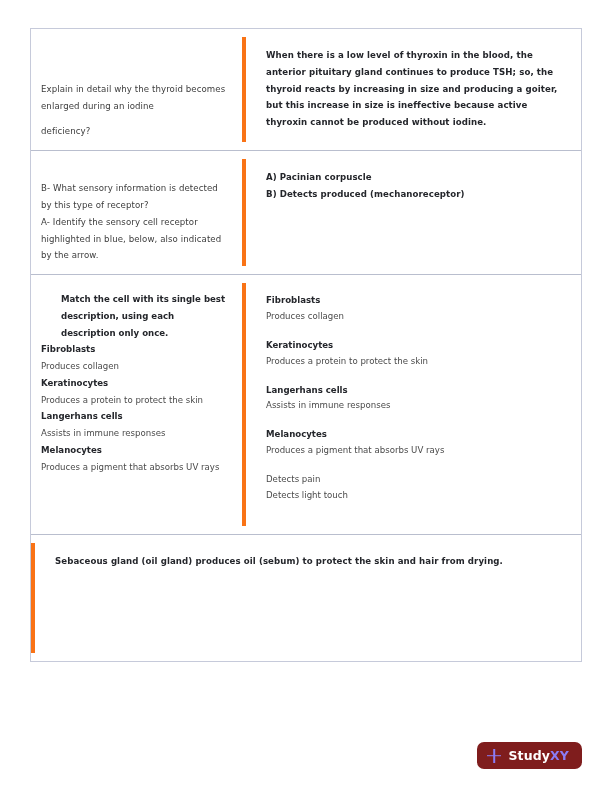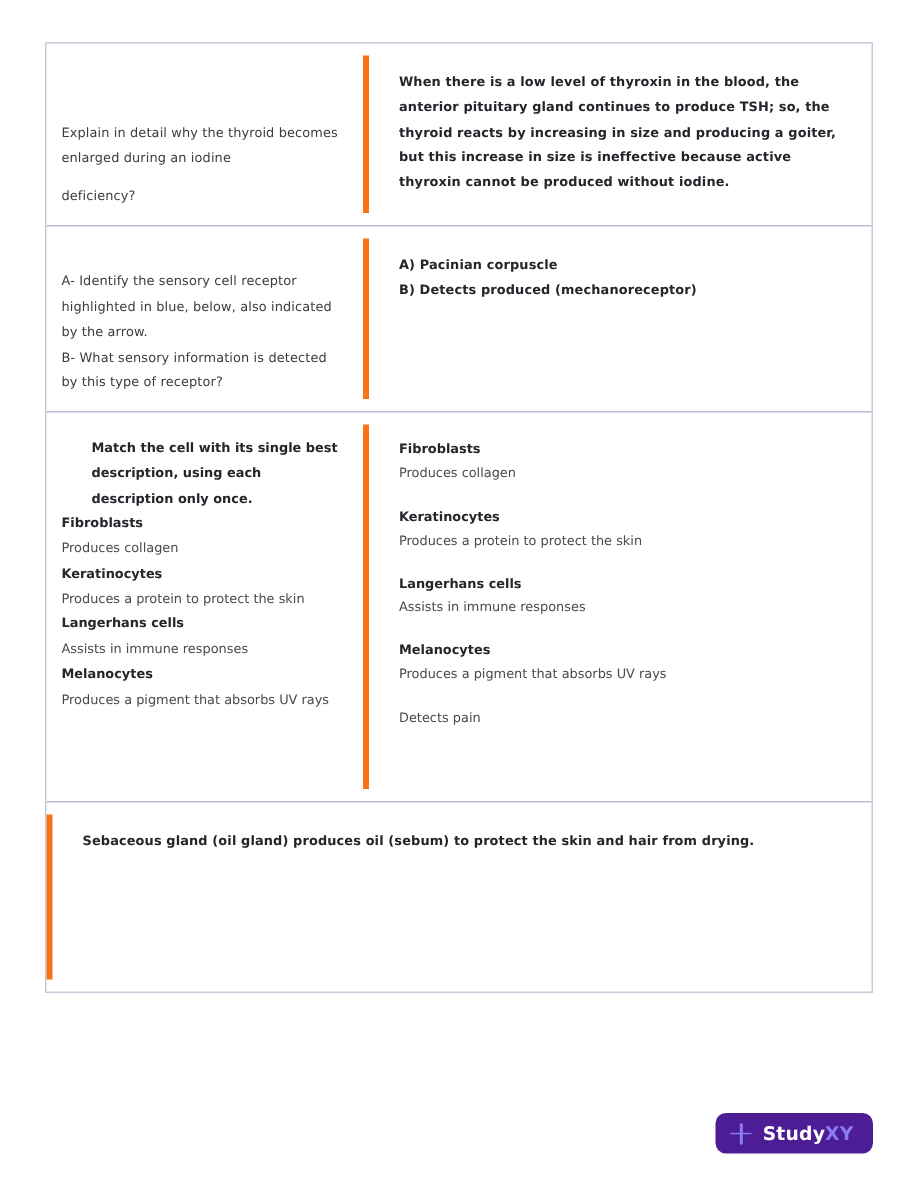--- a/index.html
+++ b/index.html
@@ -138,21 +138,21 @@
   .row1 .cell-q, .row2 .cell-q, .row4 .cell-q { align-items: flex-end; }
   .row3 .cell-q { align-items: flex-start; padding-top: 16px; }
 
   .row1 .cell-a, .row2 .cell-a, .row4 .cell-a { align-items: flex-start; }
 
   
   .logo-badge {
     position: absolute;
     right: 30px;
     bottom: 22px;
-    background: #4c1d95;
+    background: #7f1d1d;
     border-radius: 7px;
     padding: 6px 13px 6px 10px;
     display: flex;
     align-items: center;
     gap: 7px;
   }
   .logo-plus {
     width: 14px;
     height: 14px;
     position: relative;
@@ -203,22 +203,22 @@
         </div>
       </div>
       <div class="cell-a top">
         <div class="a-text">When there is a low level of thyroxin in the blood, the anterior pituitary gland continues to produce TSH; so, the thyroid reacts by increasing in size and producing a goiter, but this increase in size is ineffective because active thyroxin cannot be produced without iodine.</div>
       </div>
     </div>
 
     <div class="qa-row row2">
       <div class="cell-q">
         <div class="q-text">
+          <div>B- What sensory information is detected by this type of receptor?</div>
           <div>A- Identify the sensory cell receptor highlighted in blue, below, also indicated by the arrow.</div>
-          <div>B- What sensory information is detected by this type of receptor?</div>
         </div>
       </div>
       <div class="cell-a top">
         <div class="a-text">A) Pacinian corpuscle</div>
         <div class="a-text">B) Detects produced (mechanoreceptor)</div>
       </div>
     </div>
 
     <div class="qa-row row3">
       <div class="cell-q match-q">
@@ -245,20 +245,21 @@
         </div>
         <div class="pair">
           <div class="term">Langerhans cells</div>
           <div class="desc">Assists in immune responses</div>
         </div>
         <div class="pair">
           <div class="term">Melanocytes</div>
           <div class="desc">Produces a pigment that absorbs UV rays</div>
         </div>
         <div class="other-item">Detects pain</div>
+        <div class="other-item">Detects light touch</div>
       </div>
     </div>
 
     <div class="qa-row row4">
       <div class="cell-a top">
         <div class="a-text">Sebaceous gland (oil gland) produces oil (sebum) to protect the skin and hair from drying.</div>
       </div>
     </div>
 
   </div>

